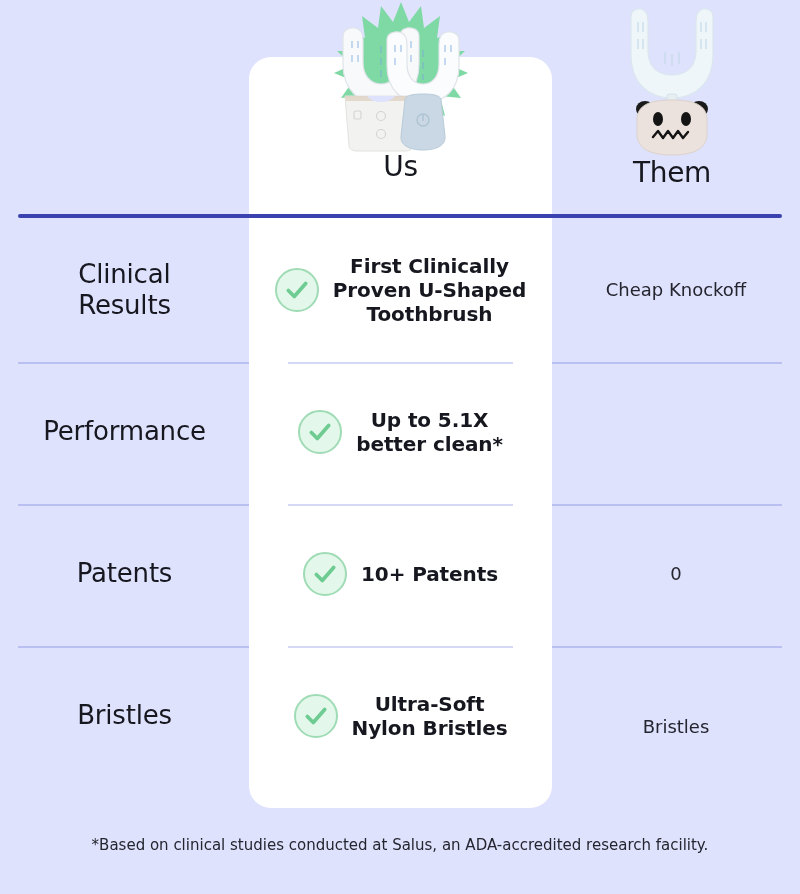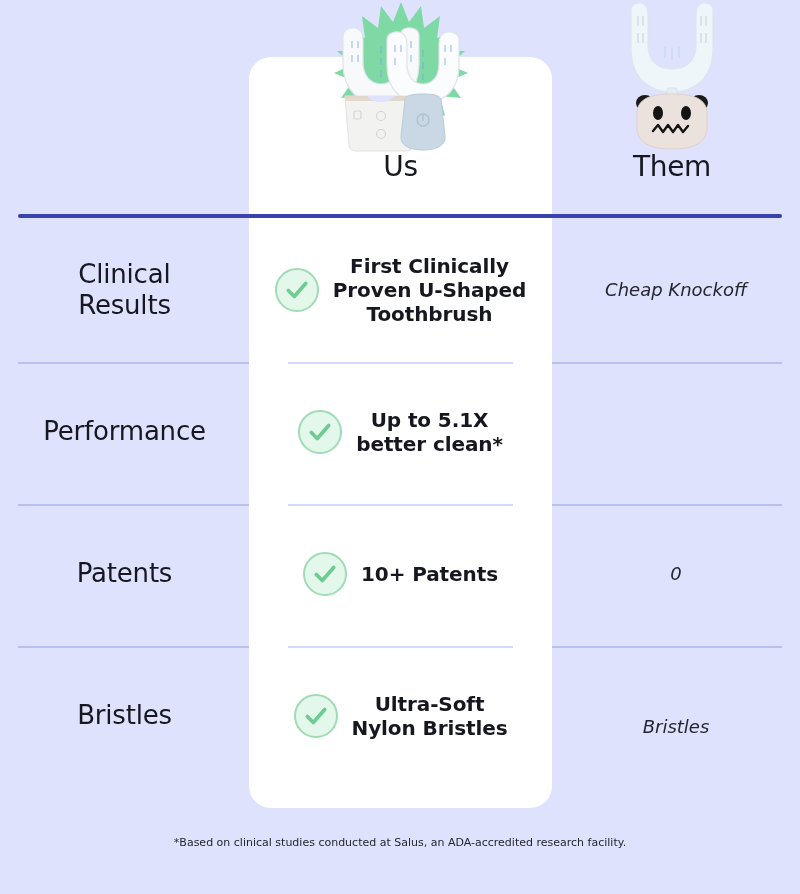--- a/index.html
+++ b/index.html
@@ -41,21 +41,21 @@
     height: 216px;
     z-index: 3;
     display: flex;
     align-items: flex-end;
   }
   .head-col {
     position: absolute;
     text-align: center;
   }
   .head-col.us   { left: 249px; width: 303px; top: 0; height: 205px; }
-  .head-col.them { left: 552px; width: 240px; top: 0; height: 205px; }
+  .head-col.them { left: 552px; width: 240px; top: 6px; height: 205px; }
 
   .prod-img {
     position: absolute;
     left: 0; right: 0;
     top: 0;
     height: 152px;
   }
 
   .head-label {
     position: absolute;
@@ -107,21 +107,21 @@
 
   .cell {
     position: absolute;
     top: 0;
     height: 100%;
     display: flex;
     align-items: center;
   }
   .cell-feature { left: 0;     width: 249px; justify-content: center; }
   .cell-us      { left: 249px; width: 303px; justify-content: center; align-items: center; }
-  .cell-them    { left: 552px; width: 248px; justify-content: center; font-style: italic; }
+  .cell-them    { left: 552px; width: 248px; justify-content: center; }
 
   .feature-label {
     font-size: 26px;
     font-weight: 400;
     line-height: 1.2;
     text-align: left;
     letter-spacing: -0.2px;
     color: #16171f;
   }
 
@@ -178,21 +178,21 @@
   .rule.y2 { top: 504px; }
   .rule.y3 { top: 646px; }
 
   
   .footnote {
     position: absolute;
     left: 0;
     top: 836px;
     width: 800px;
     text-align: center;
-    font-size: 11px;
+    font-size: 15px;
     font-weight: 400;
     color: #24252f;
     z-index: 3;
   }
 </style>
 </head>
 <body>
 
 <div class="comparison">
 

